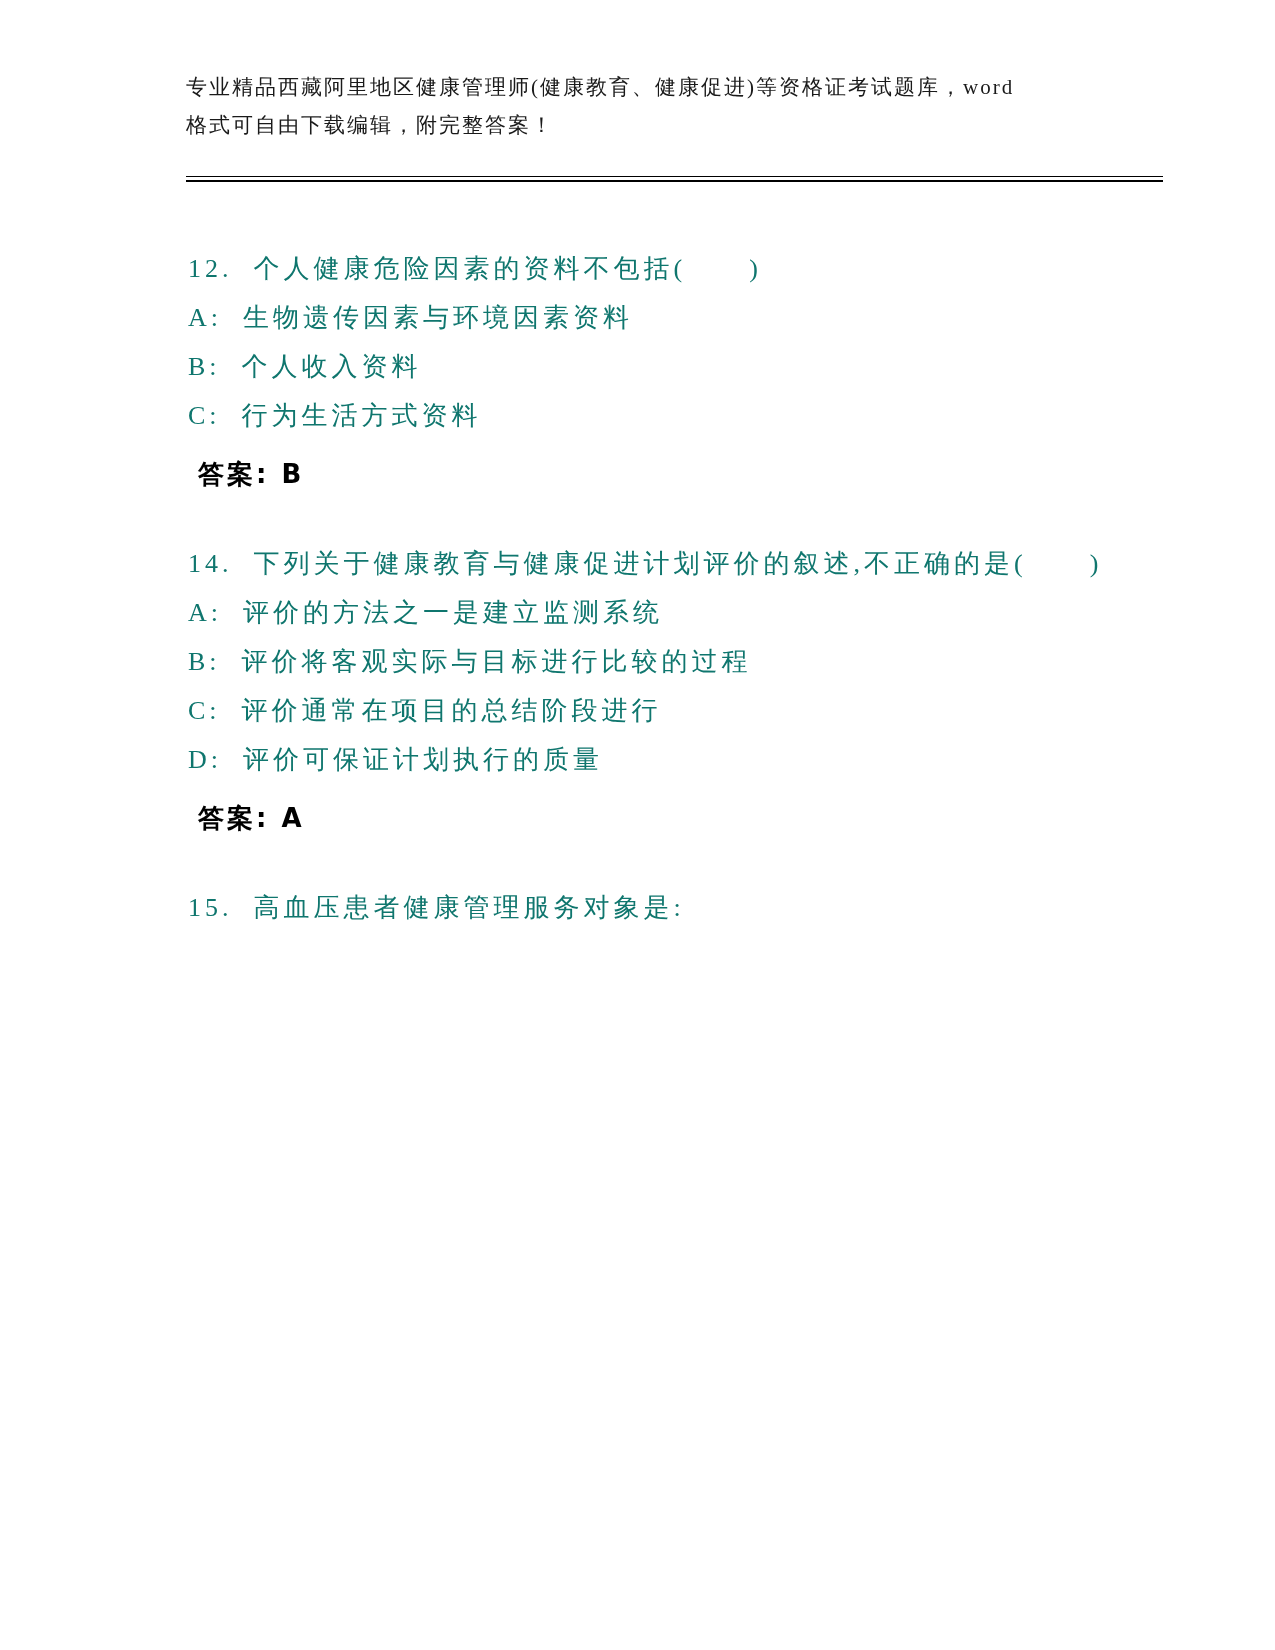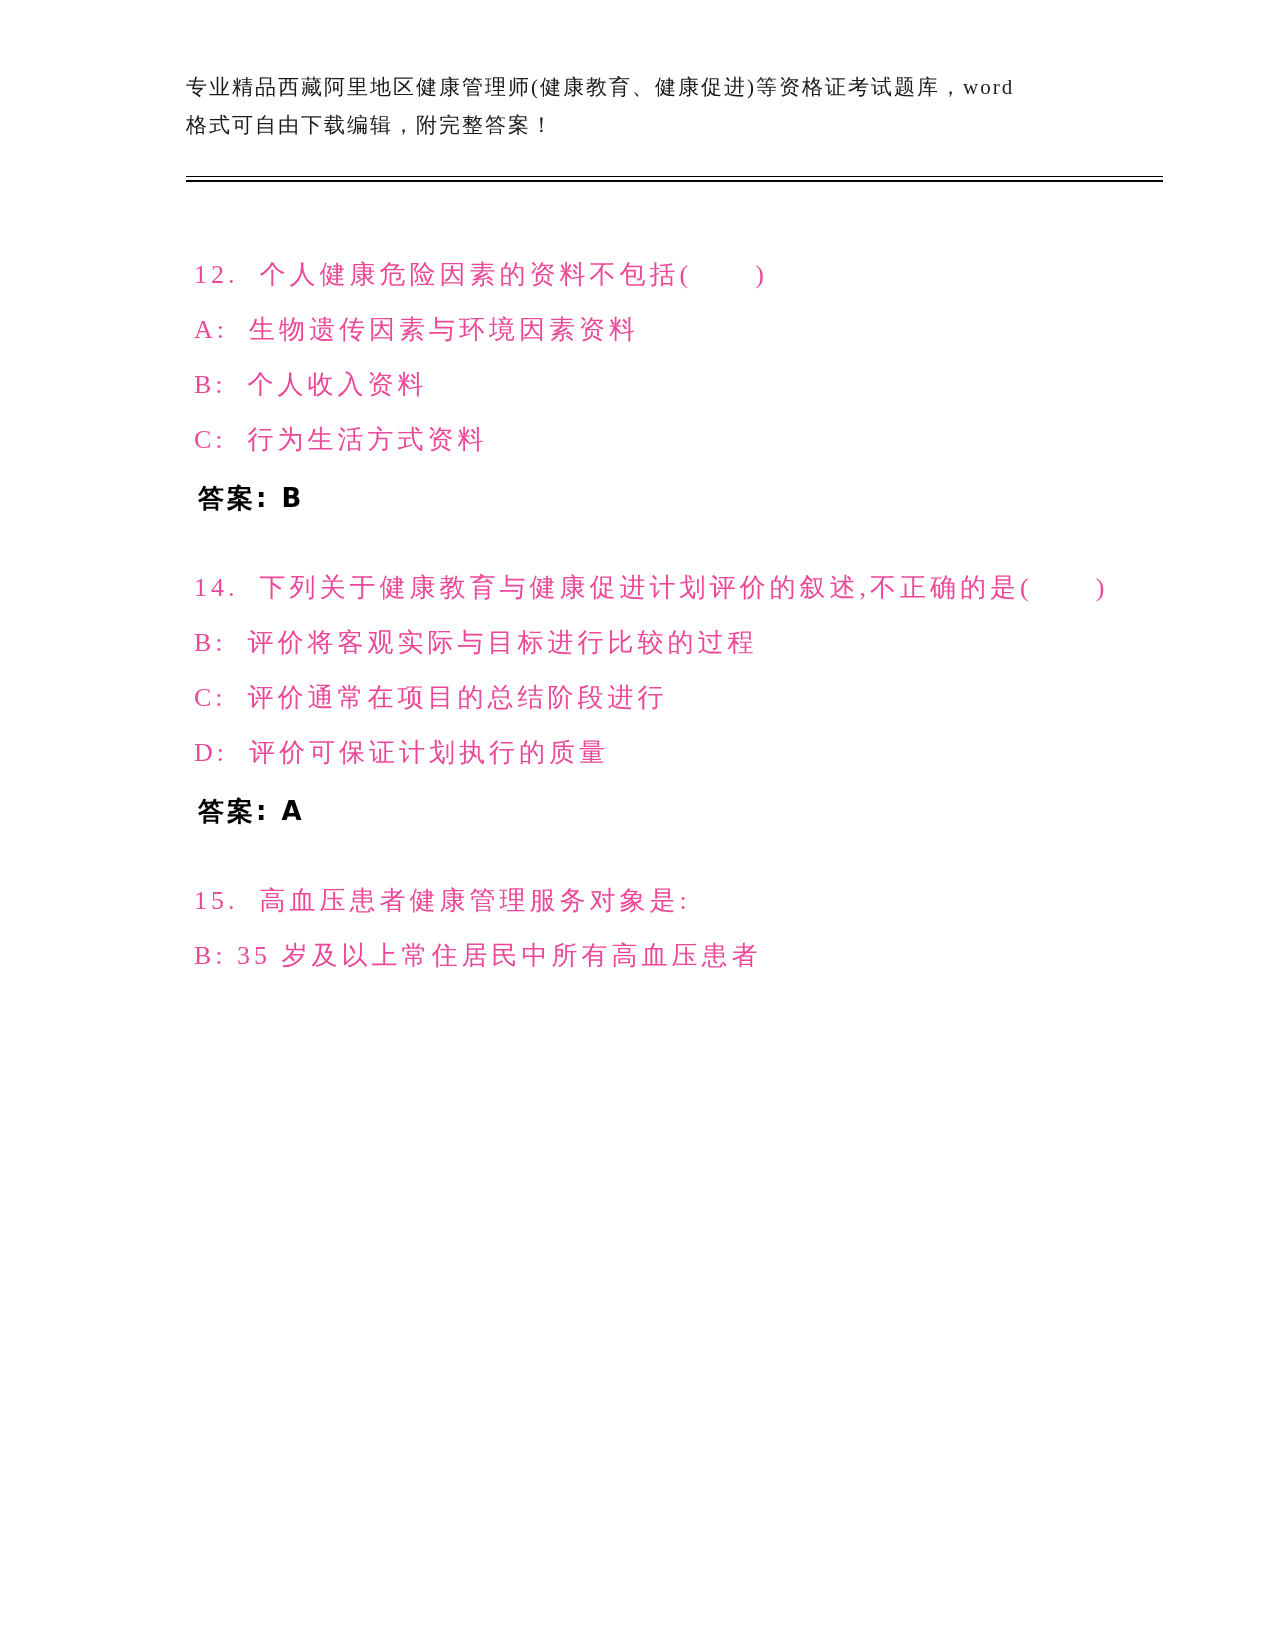--- a/index.html
+++ b/index.html
@@ -45,27 +45,27 @@
   .content {
     position: absolute;
     left: 186px;
     top: 243px;
     width: 950px;
   }
   .question {
     margin: 0 0 42px 0;
   }
   .q-title, .q-option {
-    margin: 8px;
+    margin: 2px;
     font-size: 26px;
     line-height: 47px;
     letter-spacing: 4px;
     white-space: pre-wrap;
     font-weight: normal;
-    color: #ec4899;
+    color: #0f766e;
   }
   .q-answer {
     margin: 12px;
     font-size: 26px;
     line-height: 47px;
     letter-spacing: 3px;
     white-space: pre-wrap;
     font-family: "DejaVu Sans", "Liberation Sans", sans-serif;
     font-weight: 700;
     color: #000000;
@@ -87,25 +87,25 @@
       <p class="q-title">12.  个人健康危险因素的资料不包括(      )</p>
       <p class="q-option">A:  生物遗传因素与环境因素资料</p>
       <p class="q-option">B:  个人收入资料</p>
       <p class="q-option">C:  行为生活方式资料</p>
       <p class="q-answer">答案: B</p>
     </section>
 
 
     <section class="question">
       <p class="q-title">14.  下列关于健康教育与健康促进计划评价的叙述,不正确的是(      )</p>
+      <p class="q-option">A:  评价的方法之一是建立监测系统</p>
       <p class="q-option">B:  评价将客观实际与目标进行比较的过程</p>
       <p class="q-option">C:  评价通常在项目的总结阶段进行</p>
       <p class="q-option">D:  评价可保证计划执行的质量</p>
       <p class="q-answer">答案: A</p>
     </section>
 
     <section class="question">
       <p class="q-title">15.  高血压患者健康管理服务对象是:</p>
-      <p class="q-option">B: 35 岁及以上常住居民中所有高血压患者</p>
     </section>
 
   </div>
 </div>
 
 </body></html>

